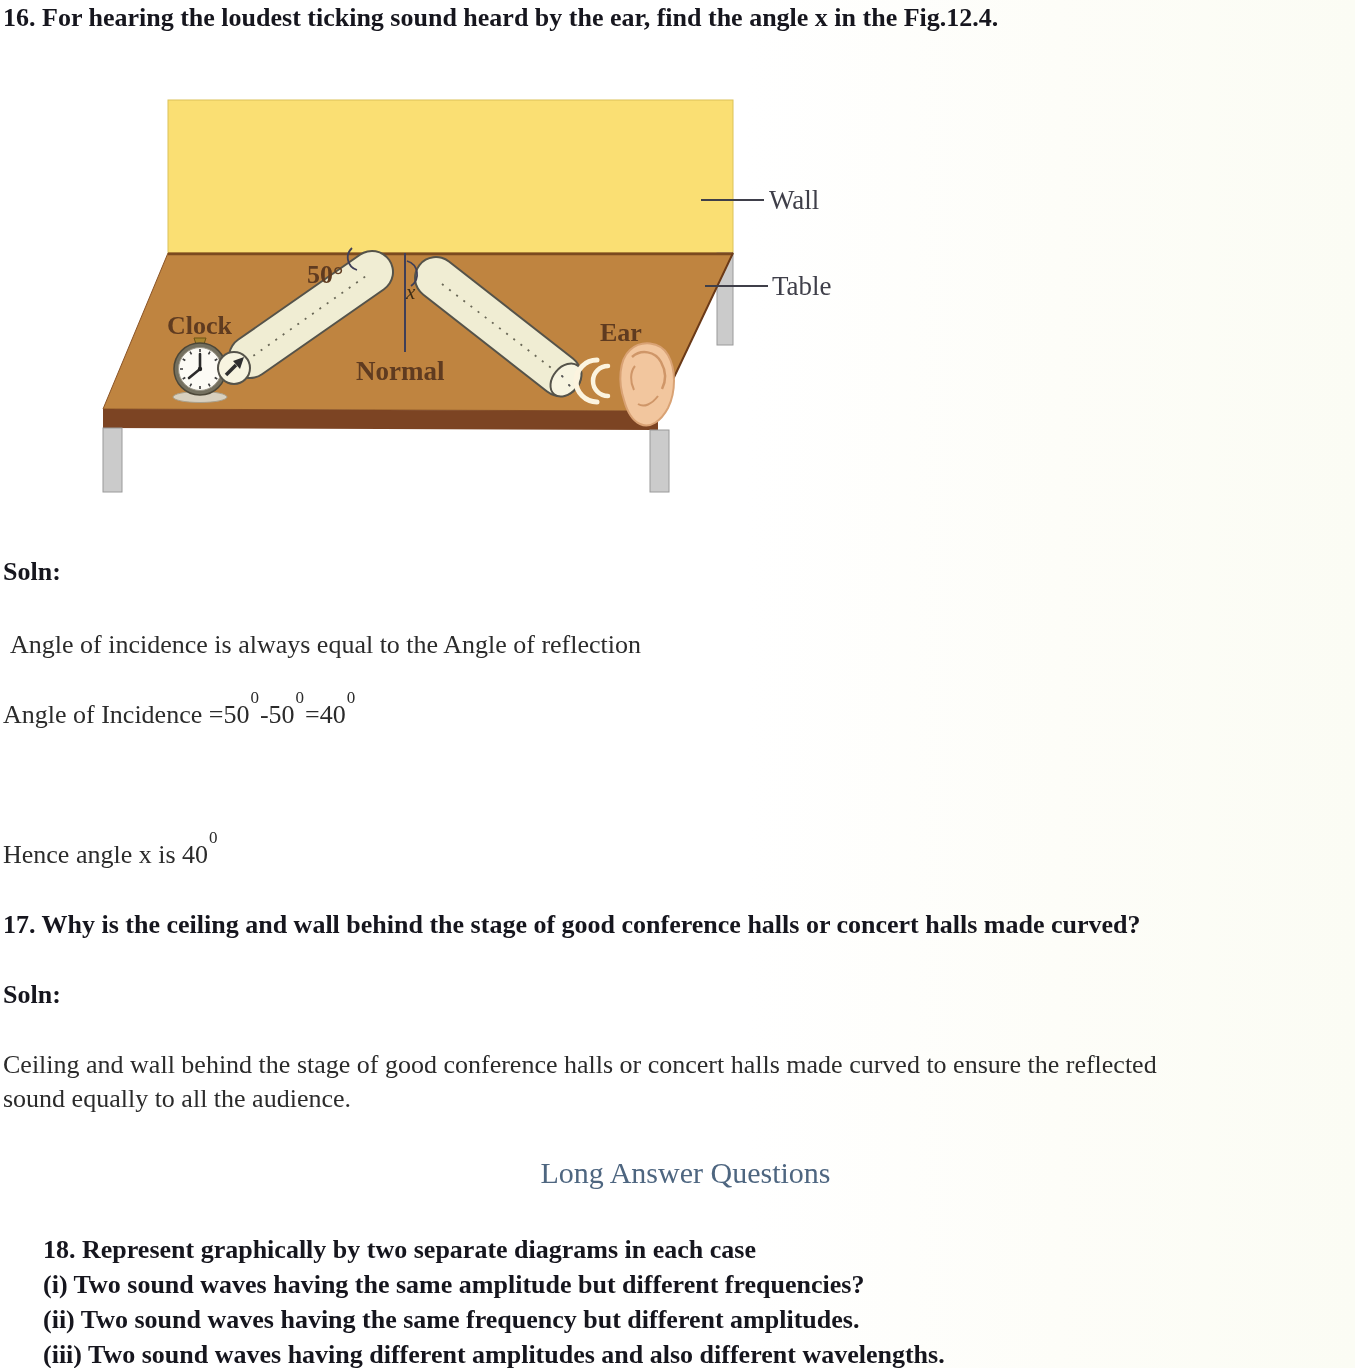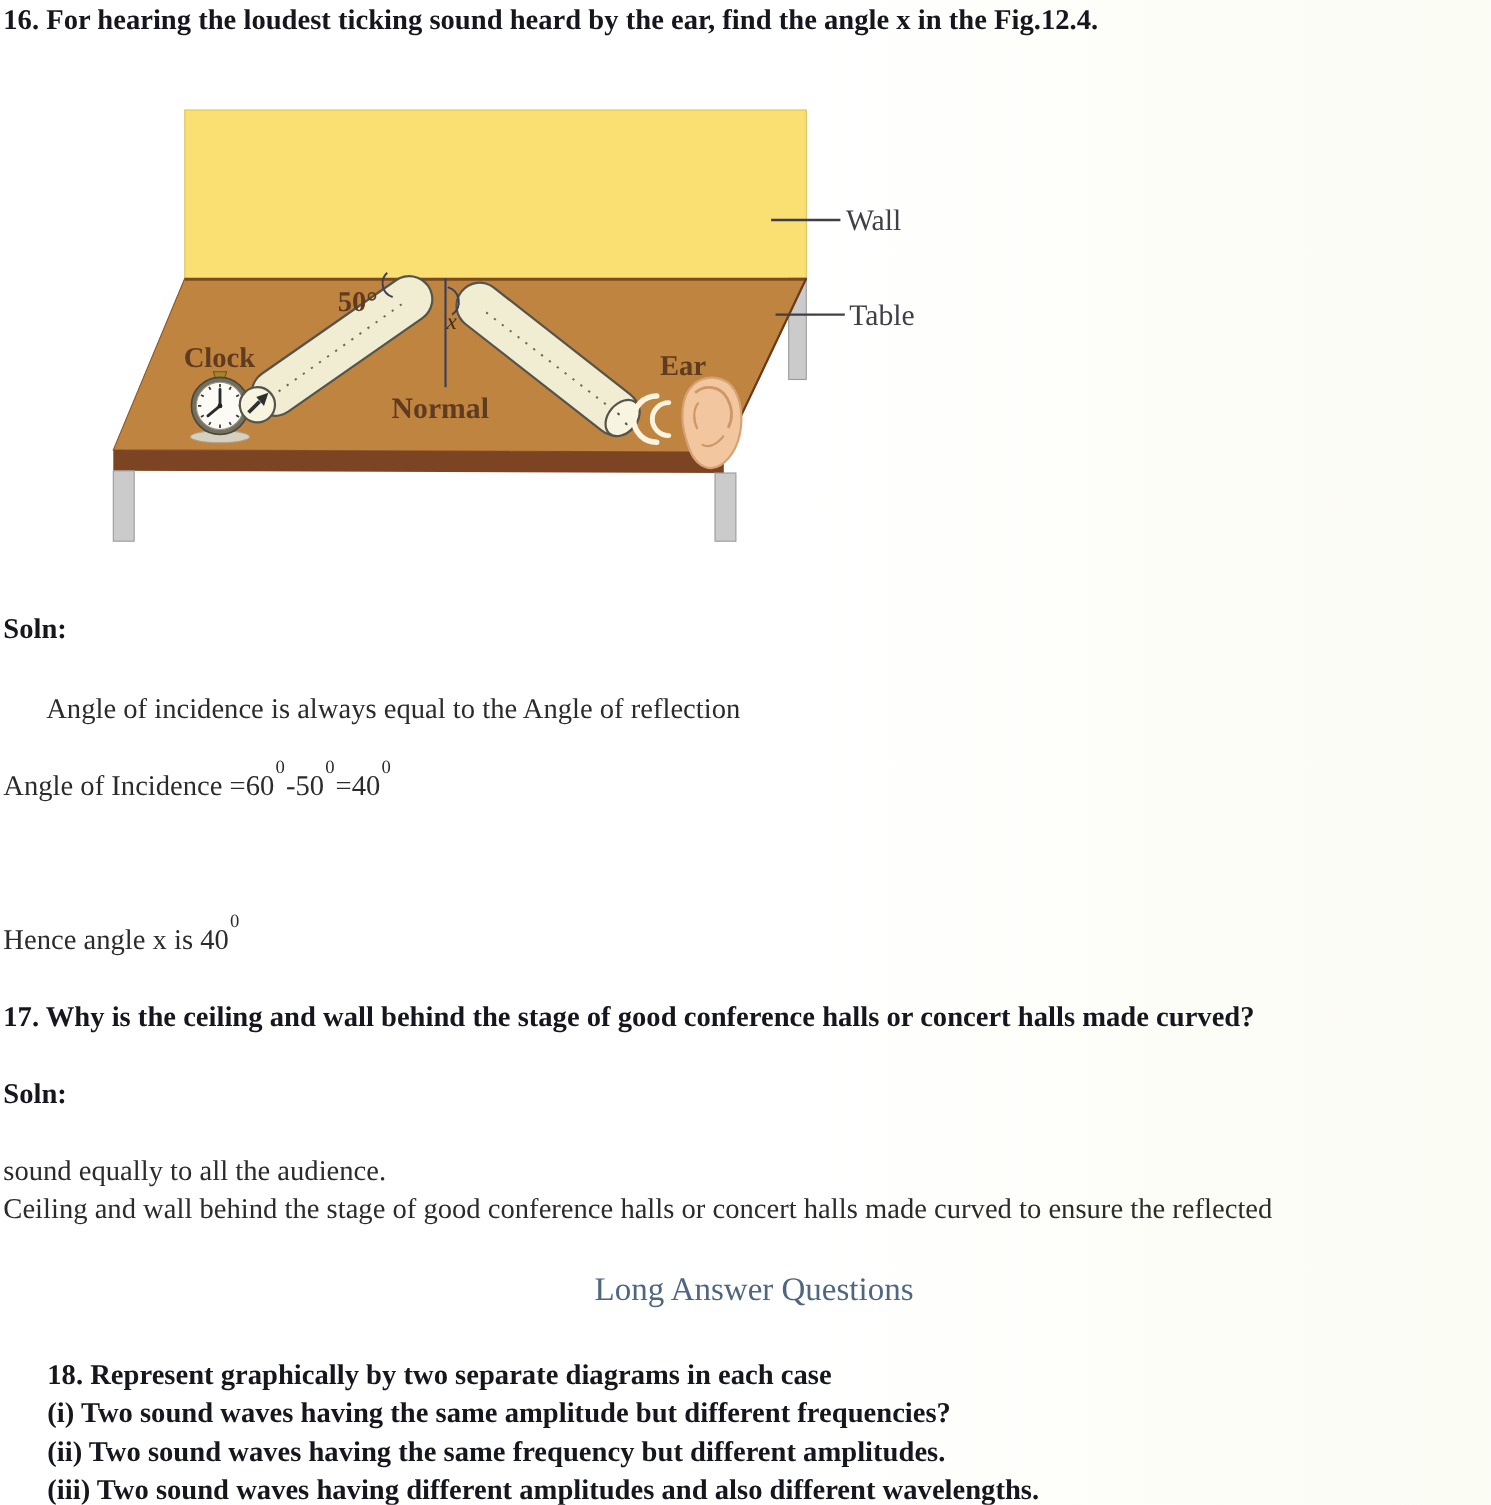--- a/index.html
+++ b/index.html
@@ -91,38 +91,38 @@
     <text x="600" y="341" font-size="26" font-weight="700" fill="#5f3b20">Ear</text>
 
     <line x1="701" y1="200" x2="764" y2="200" stroke-width="2.2" stroke="#3f3f49"></line>
     <text x="769" y="209" font-size="27" fill="#3f3f49">Wall</text>
     <line x1="705" y1="286" x2="768" y2="286" stroke-width="2.2" stroke="#3f3f49"></line>
     <text x="772" y="295" font-size="27" fill="#3f3f49">Table</text>
   </svg>
 
   <div class="tline bold" style="top:555px;">Soln:</div>
 
-  <div class="tline" style="top:628px;padding-left:7px;margin-left:32px;">Angle of incidence is always equal to the Angle of reflection</div>
+  <div class="tline" style="top:628px;padding-left:7px;">Angle of incidence is always equal to the Angle of reflection</div>
 
   <div class="tline" style="top:698px;">
-    <span>Angle of Incidence =60</span><sup>0</sup><span>-50</span><sup>0</sup><span>=40</span><sup>0</sup>
+    <span>Angle of Incidence =50</span><sup>0</sup><span>-50</span><sup>0</sup><span>=40</span><sup>0</sup>
   </div>
 
 
   <div class="tline" style="top:838px;text-align:center;">
     <span>Hence angle x is 40</span><sup>0</sup>
   </div>
 
   <div class="tline bold" style="top:908px;">17. Why is the ceiling and wall behind the stage of good conference halls or concert halls made curved?</div>
 
   <div class="tline bold" style="top:978px;">Soln:</div>
 
   <div class="tline" style="top:1048px;">
+    <div>Ceiling and wall behind the stage of good conference halls or concert halls made curved to ensure the reflected</div>
     <div>sound equally to all the audience.</div>
-    <div>Ceiling and wall behind the stage of good conference halls or concert halls made curved to ensure the reflected</div>
   </div>
 
   <div class="center-head" style="top:1156px;">Long Answer Questions</div>
 
   <div class="tline bold q18" style="top:1232px;line-height:35px;">
     <div>18. Represent graphically by two separate diagrams in each case</div>
     <div>(i) Two sound waves having the same amplitude but different frequencies?</div>
     <div>(ii) Two sound waves having the same frequency but different amplitudes.</div>
     <div>(iii) Two sound waves having different amplitudes and also different wavelengths.</div>
   </div>

